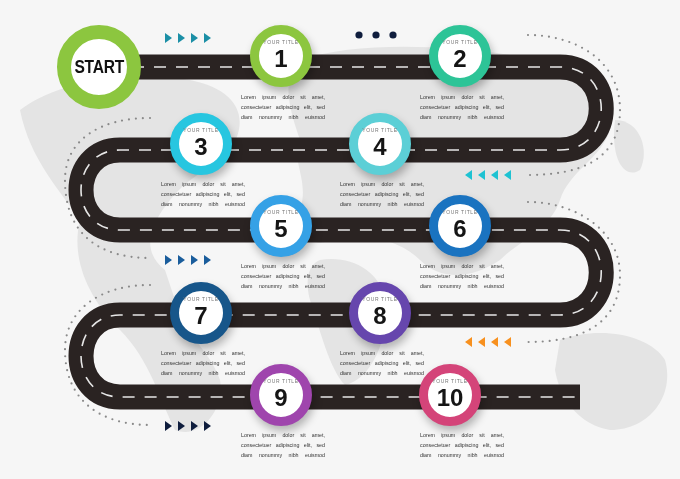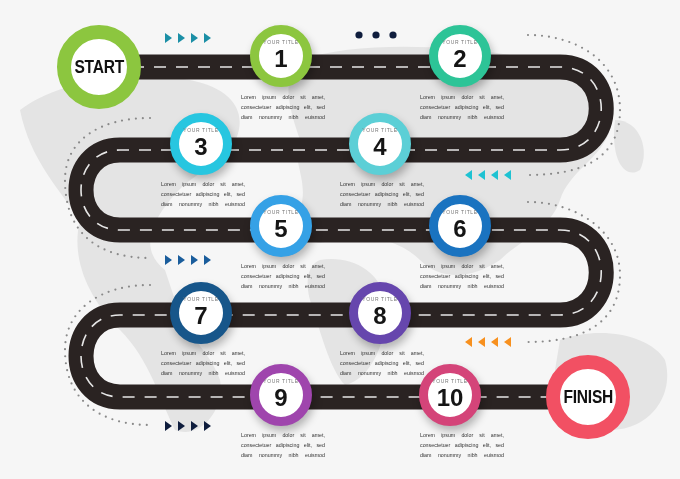--- a/index.html
+++ b/index.html
@@ -72,23 +72,20 @@
       <polygon points="165,421 165,431 172,426"></polygon>
         <polygon points="178,421 178,431 185,426"></polygon>
         <polygon points="191,421 191,431 198,426"></polygon>
         <polygon points="204,421 204,431 211,426"></polygon>
     </g>
   </svg>
 
   <div class="endpoint" style="left:57px;top:25px;border:14px solid #8cc63f;">
     <span>START</span>
   </div>
-  <div class="endpoint" style="left:546px;top:355px;border:14px solid #f25063;">
-    <span>FINISH</span>
-  </div>
 
   <div class="milestone" style="left:250px;top:25px;border:9px solid #8cc63f;">
     <div class="ttl">YOUR TITLE</div>
     <div class="num">1</div>
   </div>
   <div class="milestone" style="left:429px;top:25px;border:9px solid #2dc497;">
     <div class="ttl">YOUR TITLE</div>
     <div class="num">2</div>
   </div>
   <div class="milestone" style="left:170px;top:113px;border:9px solid #27c6e0;">

